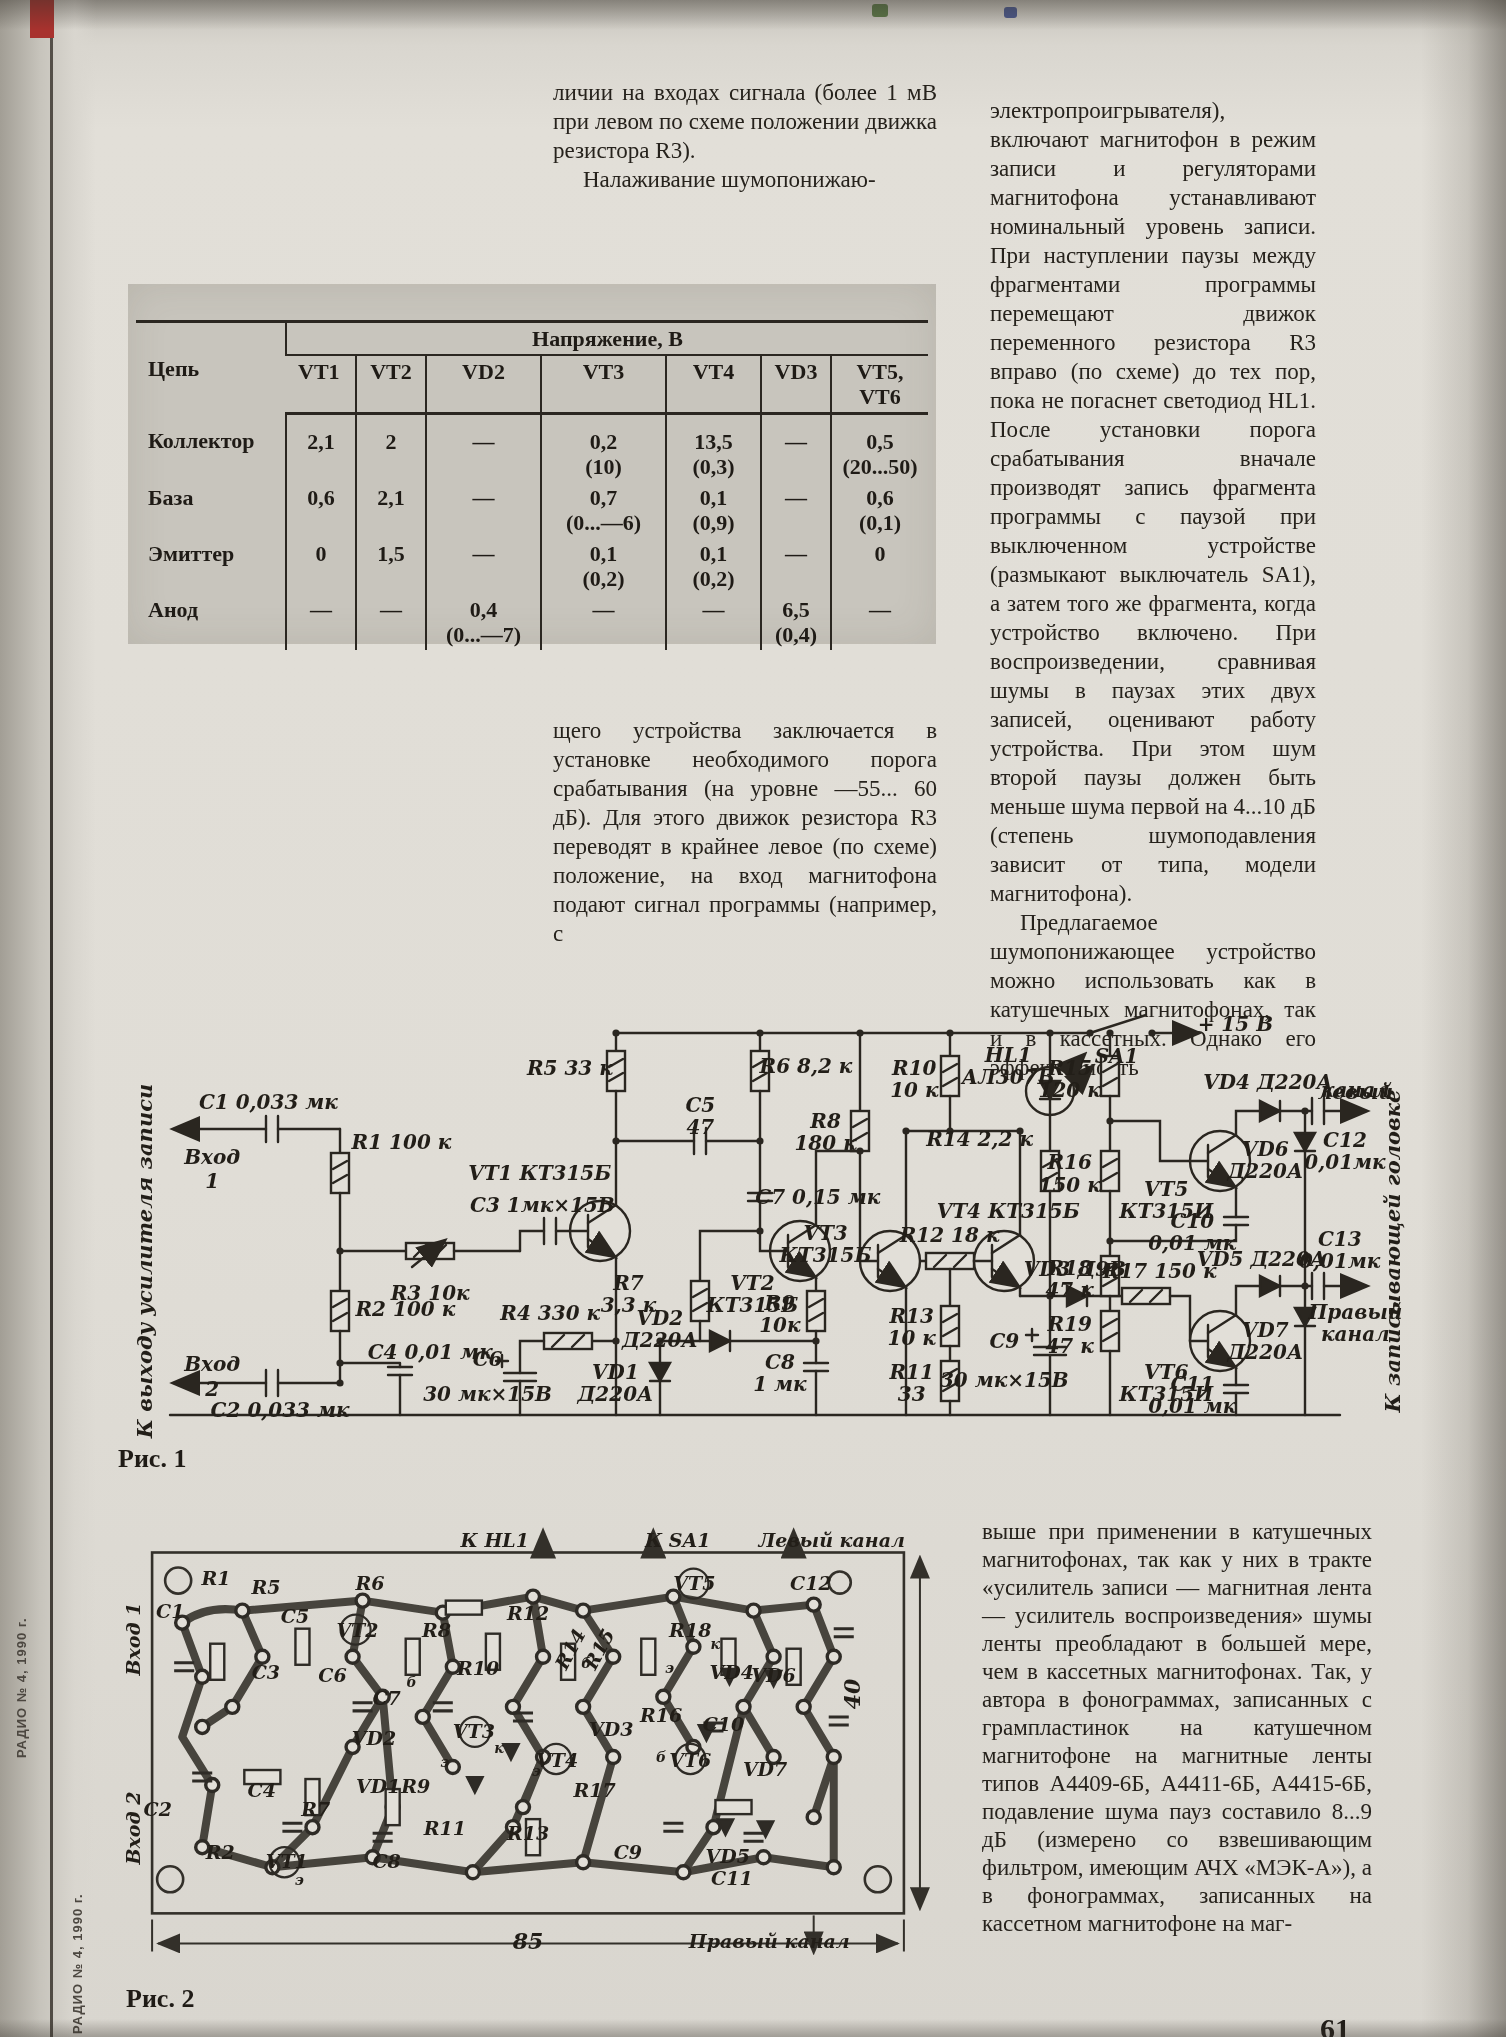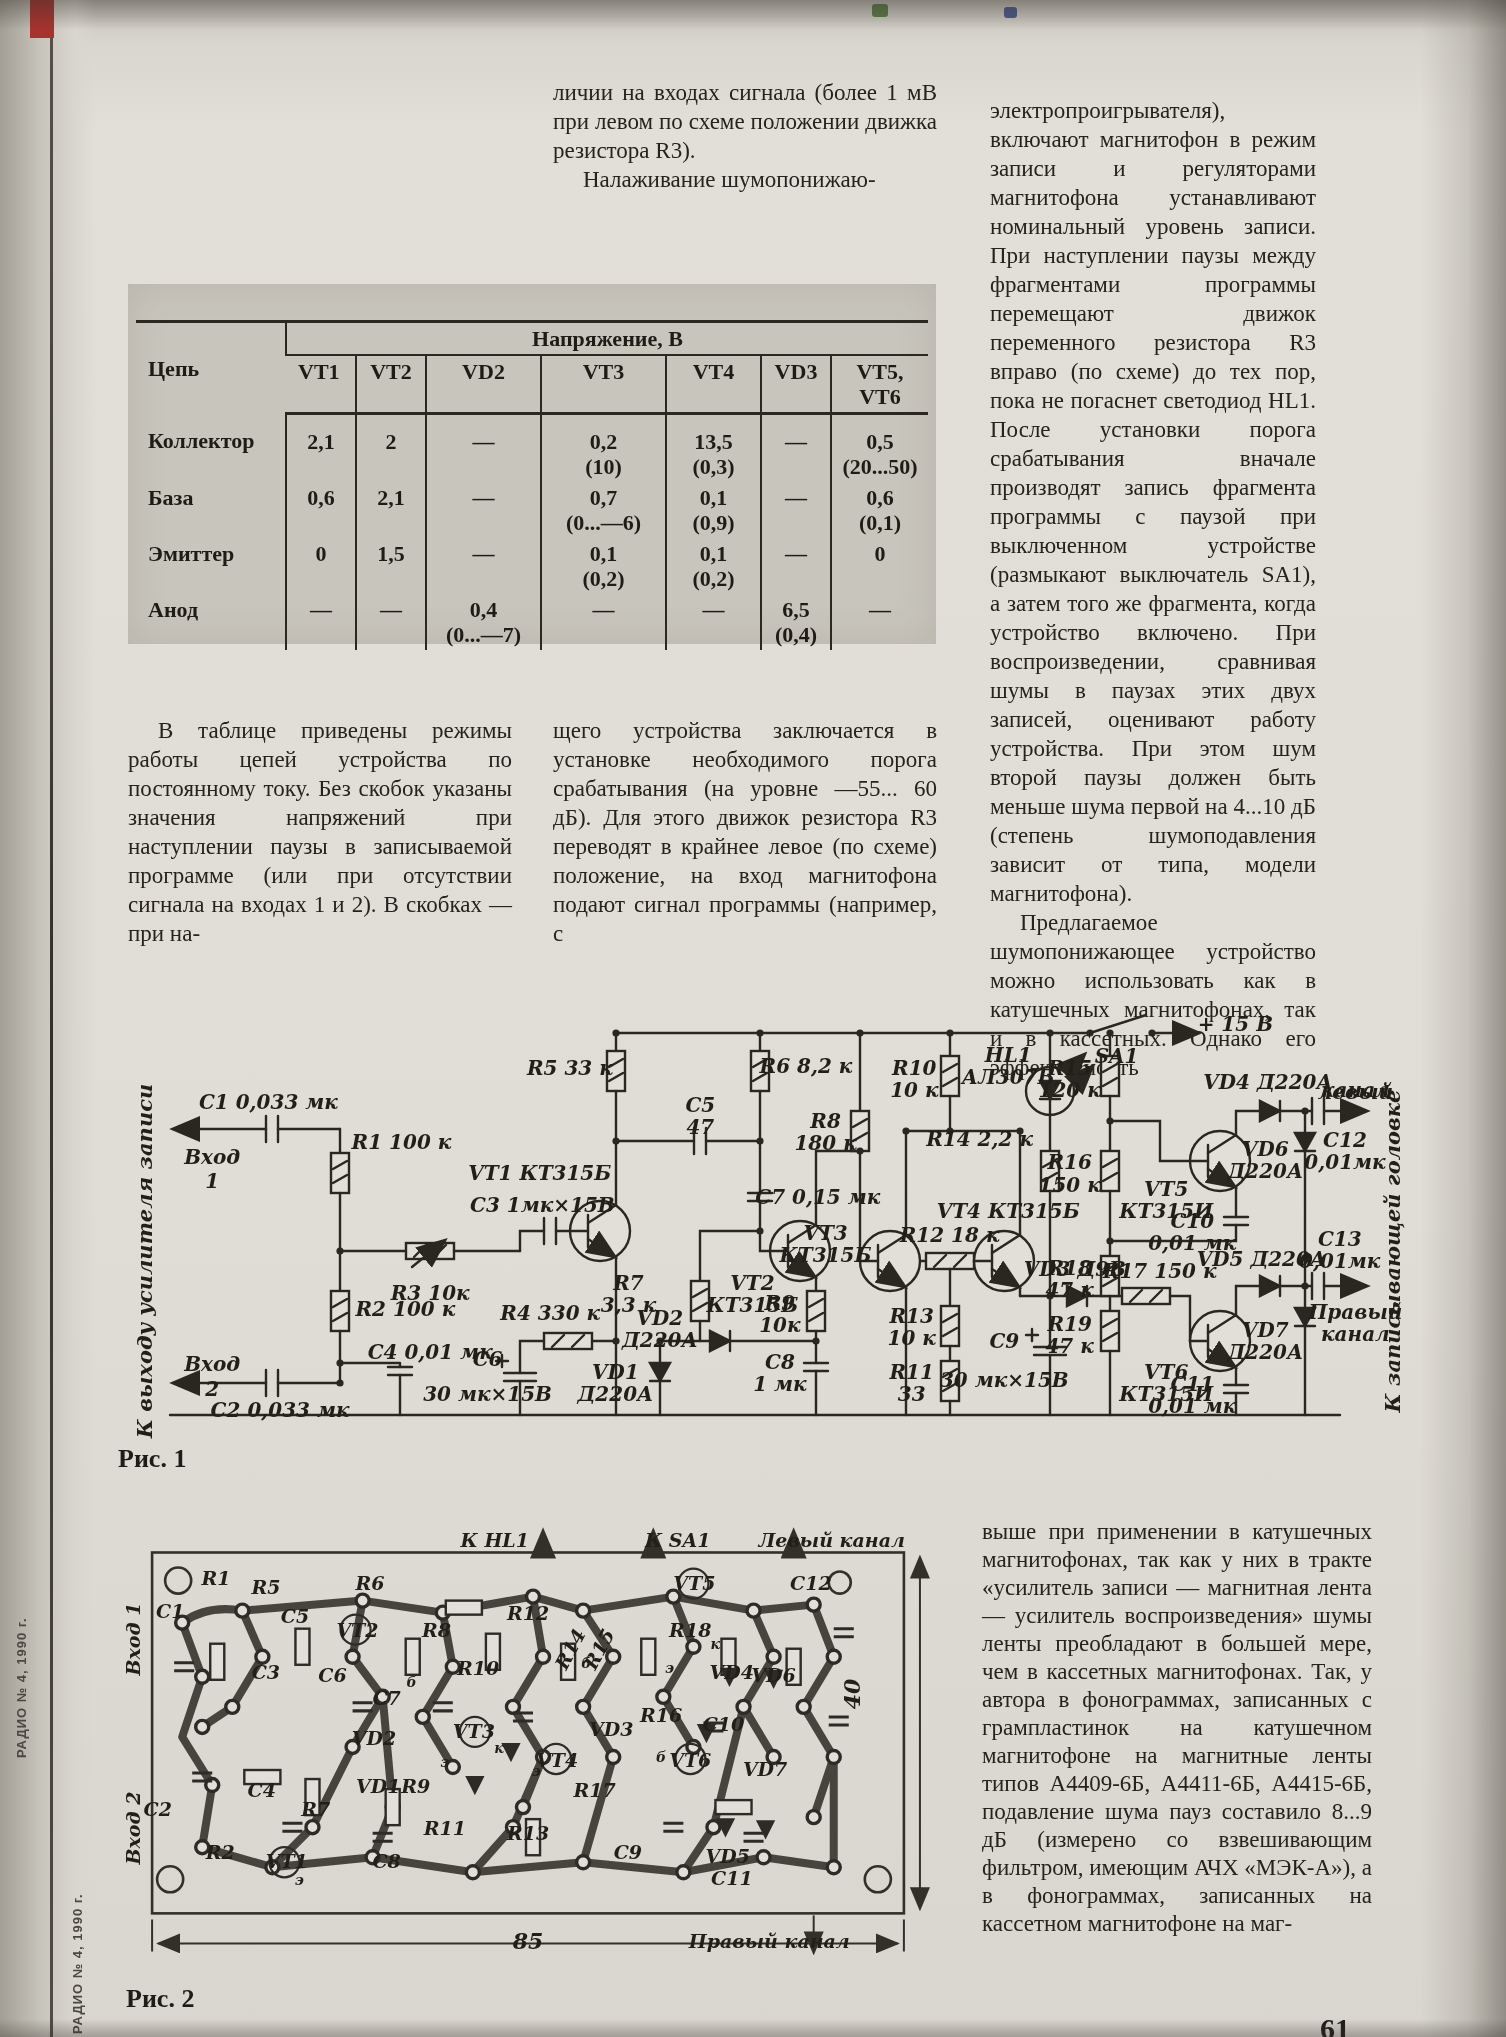--- a/index.html
+++ b/index.html
@@ -160,21 +160,20 @@
         <td>—</td>
         <td>—</td>
         <td>6,5
 (0,4)</td>
         <td>—</td>
       </tr>
     </tbody>
       </table>
   </div>
 
-  <div class="txt col1-mid ind1">В таблице приведены режимы работы цепей устройства по постоянному току. Без скобок указаны значения напряжений при наступлении паузы в записываемой программе (или при отсутствии сигнала на входах 1 и 2). В скобках — при на-</div>
   <div class="txt col2-mid">щего устройства заключается в установке необходимого порога срабатывания (на уровне —55... 60 дБ). Для этого движок резистора R3 переводят в крайнее левое (по схеме) положение, на вход магнитофона подают сигнал программы (например, с</div>
 
   <div class="fig fig1">
     <svg viewBox="0 0 1305 430">
       <defs>
         <marker id="ar" markerWidth="13" markerHeight="11" refX="11" refY="5.5" orient="auto">
           <path d="M0 0 L13 5.5 L0 11 Z" fill="#2a2620" stroke="none"></path>
         </marker>
         <g id="rv" fill="#e2dfd8">
             <rect x="-9" y="-20" width="18" height="40"></rect>

